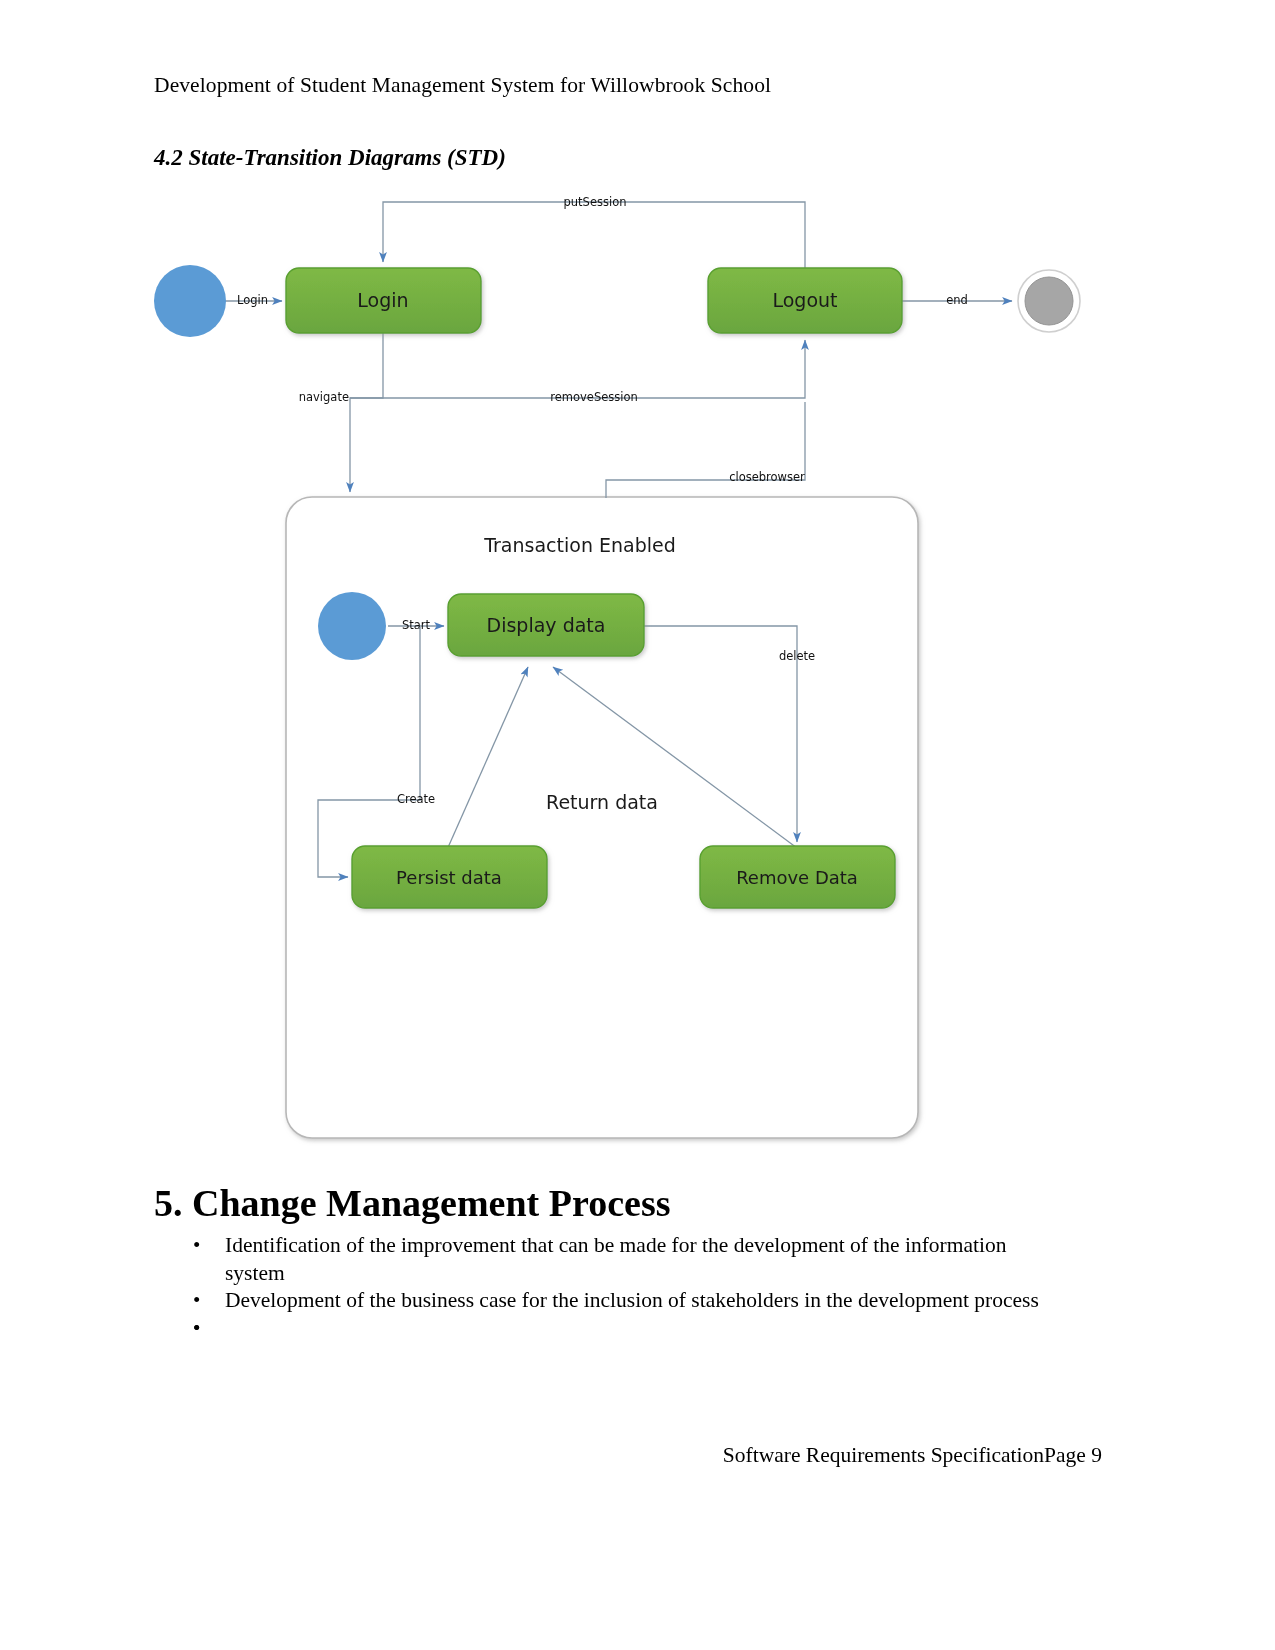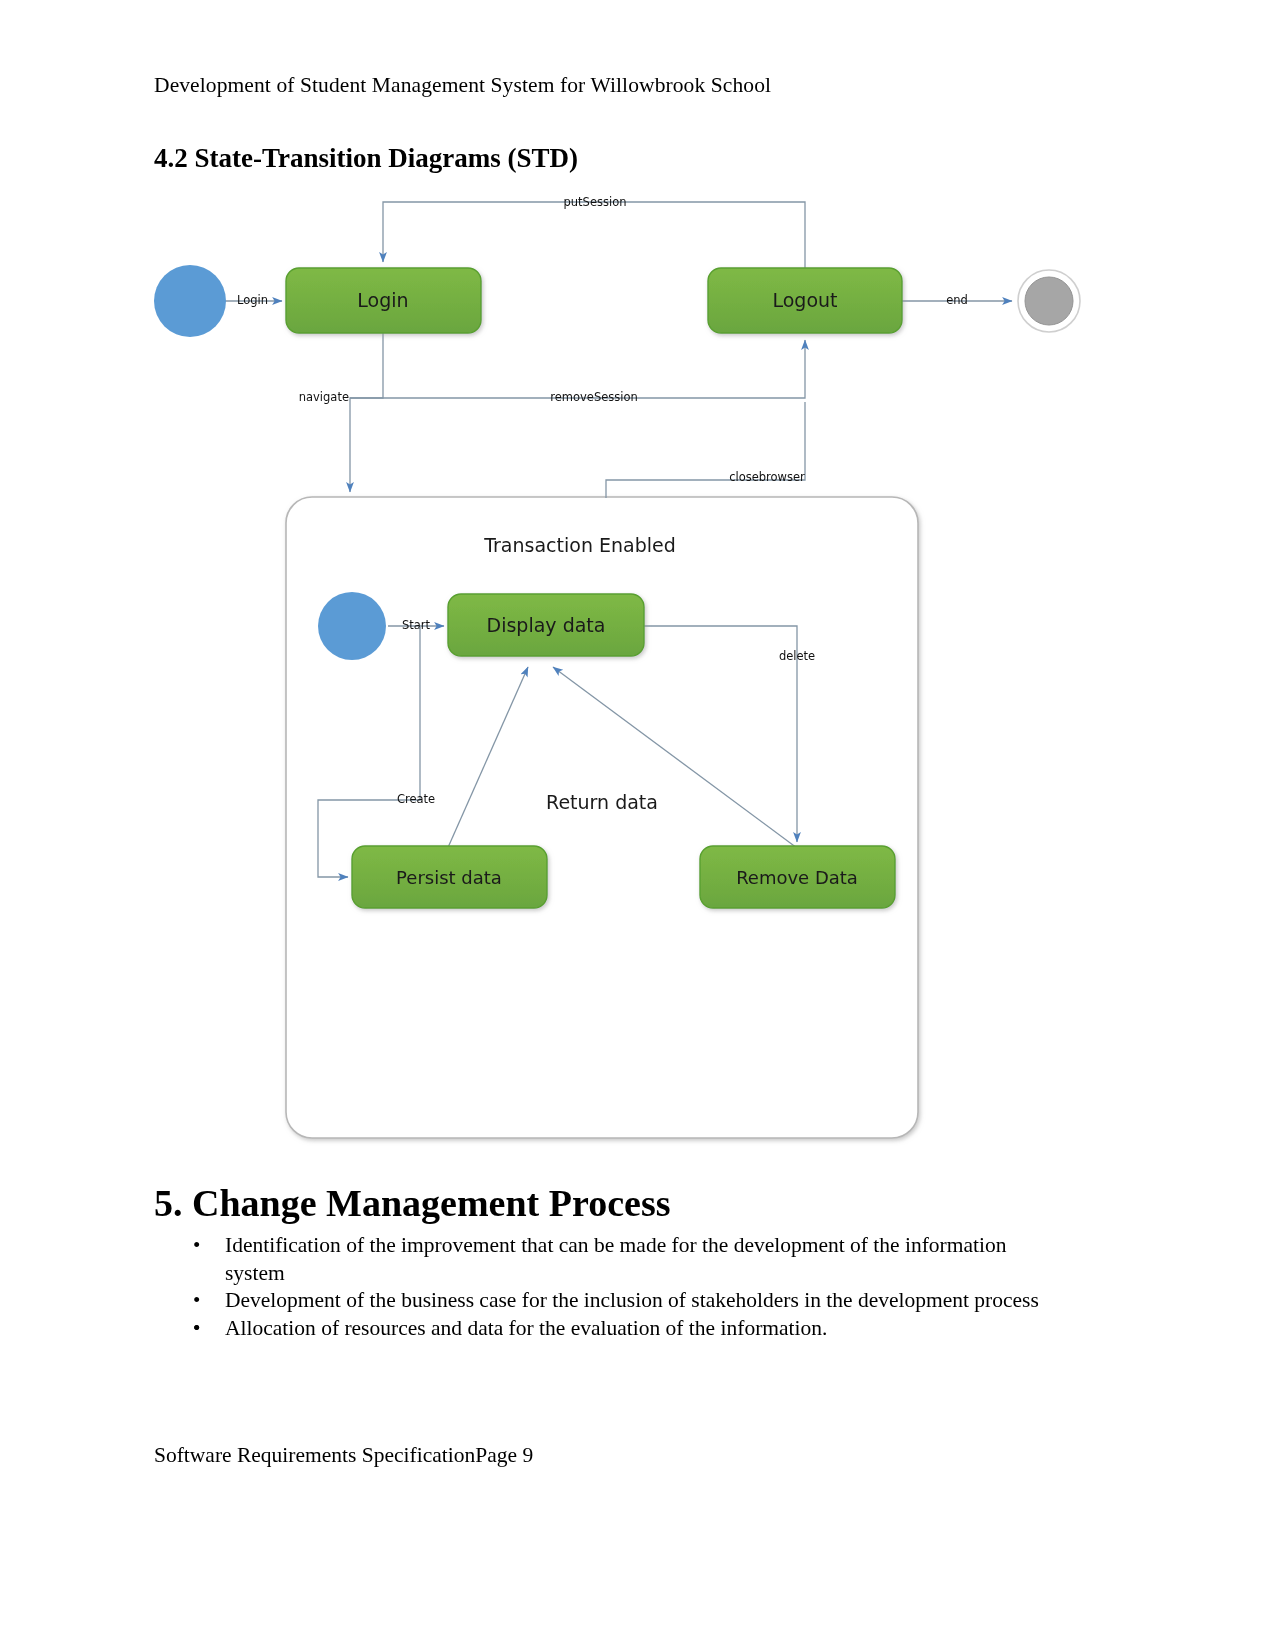--- a/index.html
+++ b/index.html
@@ -32,24 +32,25 @@
     line-height: 30px;
     letter-spacing: 0.1px;
     white-space: nowrap;
   }
 
   
   .heading-42 {
     position: absolute;
     left: 142px;
     top: 142px;
-    font-size: 27px;
+    font-size: 23px;
     font-weight: bold;
     line-height: 32px;
     white-space: nowrap;
+    font-style: italic;
   }
 
   
   .diagram {
     position: absolute;
     left: 0px;
     top: 180px;
     width: 1275px;
     height: 990px;
   }
@@ -91,21 +92,21 @@
     line-height: 27.5px;
   }
 
   
   .doc-footer {
     position: absolute;
     left: 142px;
     top: 1440px;
     width: 948px;
     display: flex;
-    justify-content: flex-start;
+    justify-content: flex-end;
     align-items: baseline;
     font-size: 21.5px;
     line-height: 30px;
   }
   .doc-footer span { white-space: nowrap; }
 
   
   .node-label {
     font-family: "DejaVu Sans", "Liberation Sans", sans-serif;
     font-size: 19px;
@@ -261,21 +262,20 @@
     </li>
     <li>
       <span class="bullet-dot">•</span>
       <span>Development of the business case for the inclusion of stakeholders in the development process</span>
     </li>
     <li>
       <span class="bullet-dot">•</span>
     </li>
     <li>
       <span class="bullet-dot">•</span>
-      <span>Allocation of resources and data for the evaluation of the information.</span>
     </li>
   </ul>
 
   <div class="doc-footer">
     <span>Software Requirements Specification</span>
     <span>Page 9</span>
   </div>
 
 </div>
 

